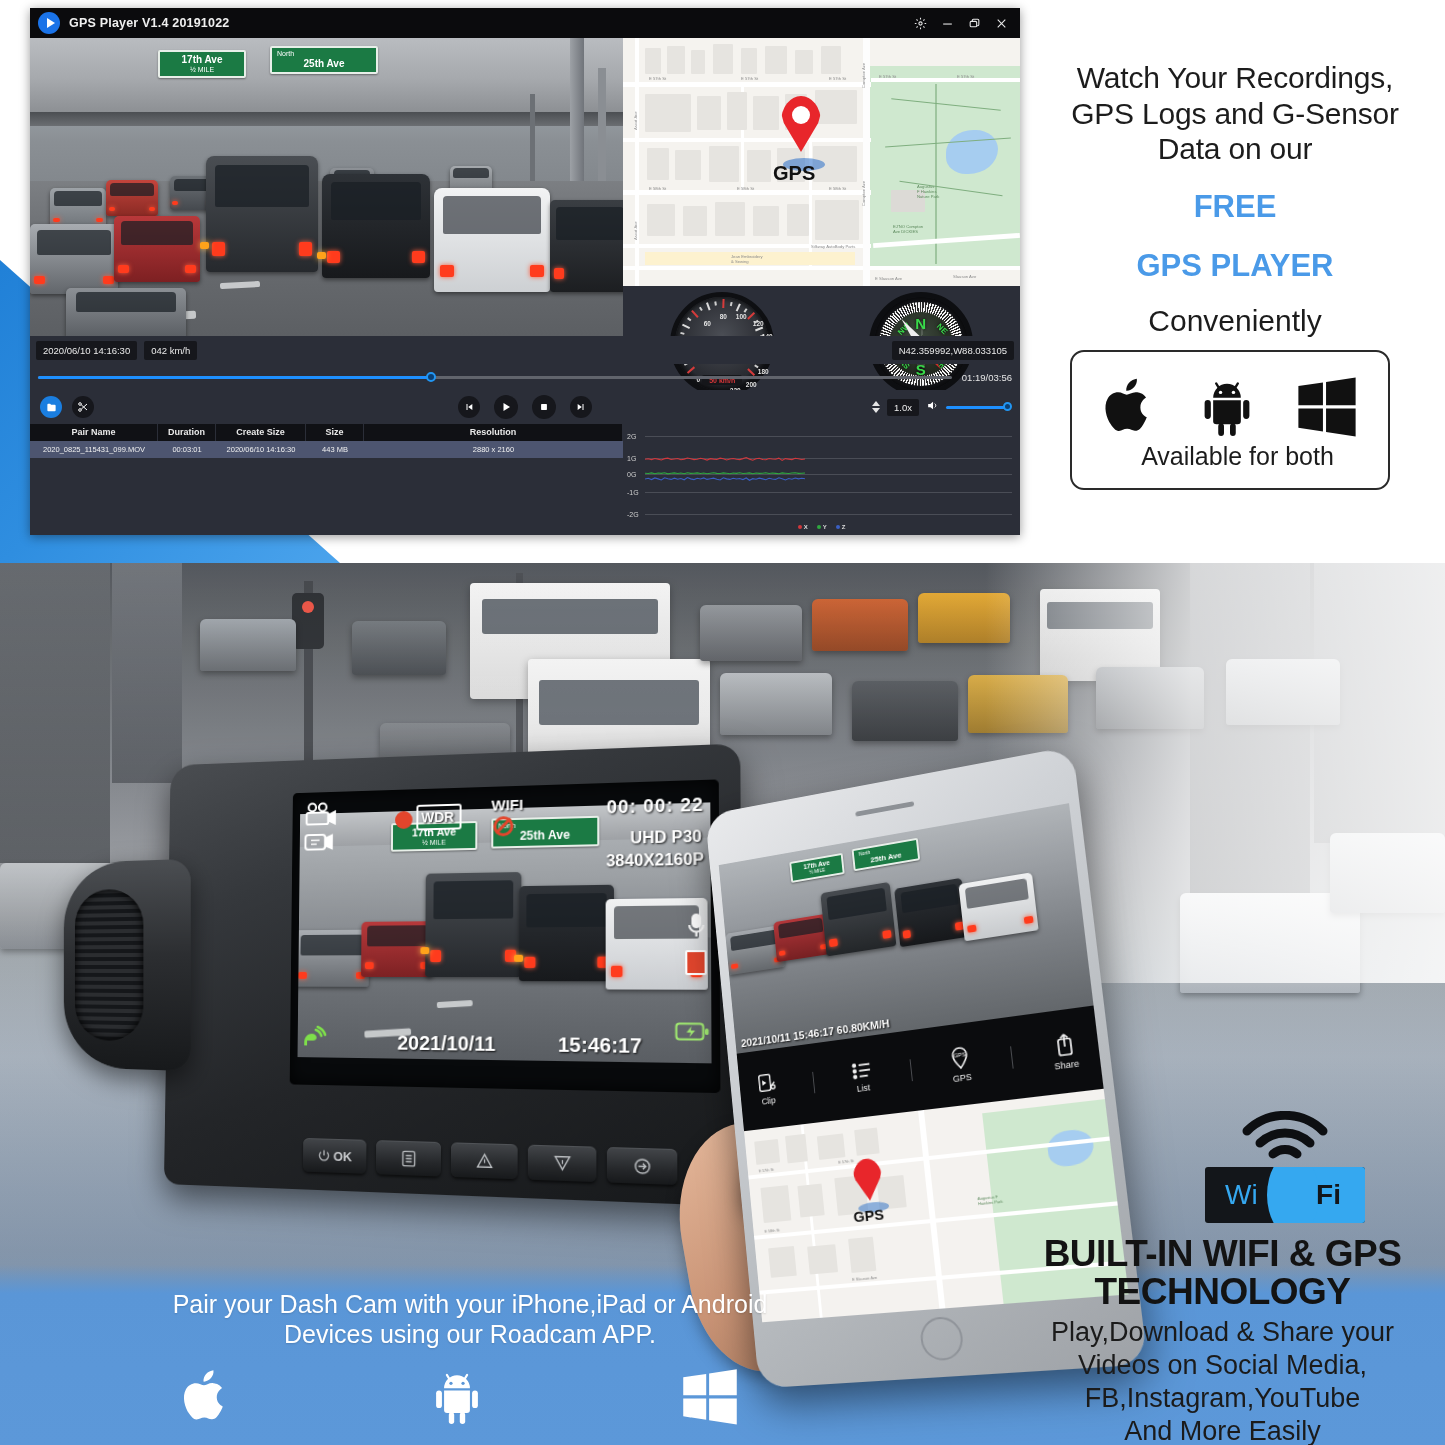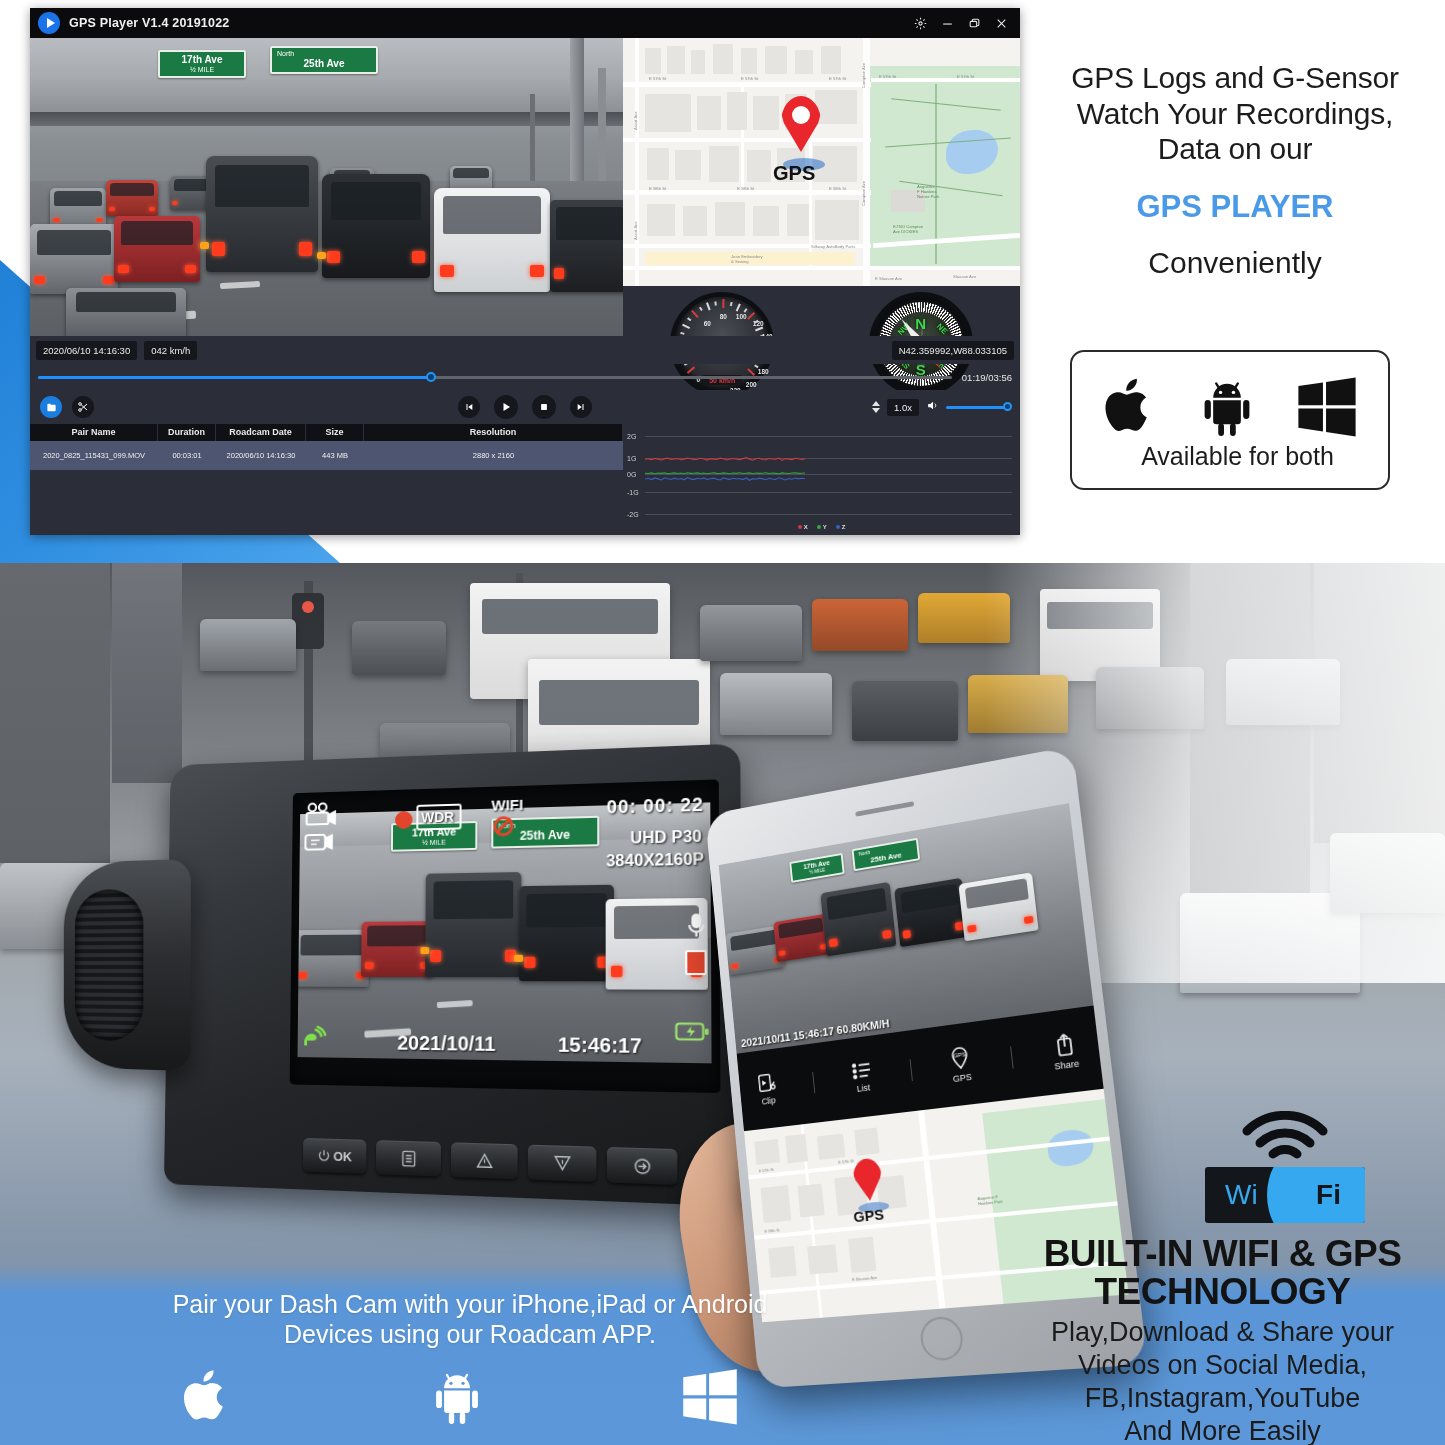--- a/index.html
+++ b/index.html
@@ -164,21 +164,21 @@
   .spinner i.dn { border-top: 5px solid #e6e6e6; }
   .rate { background: #16171c; color: #eee; font-size: 9.5px; padding: 3px 7px; border-radius: 2px; }
   .vol-track { width: 64px; height: 3px; background: #1e90ff; border-radius: 2px; position: relative; }
   .vol-knob { position: absolute; right: -2px; top: -3.5px; width: 9px; height: 9px; border-radius: 50%; background: #0b3f73; border: 2.5px solid #2196f3; }
 
   
   .table-area { position: relative; background: #2b2e38; }
   .tbl { width: 593px; }
   .tbl-head { display: flex; background: #101115; height: 17px; align-items: center; }
   .tbl-head div { color: #e9e9e9; font-size: 9px; font-weight: bold; text-align: center; border-right: 1px solid #2b2e38; line-height: 17px; }
-  .tbl-row { display: flex; background: #4d5570; height: 29px; align-items: center; }
+  .tbl-row { display: flex; background: #4d5570; height: 17px; align-items: center; }
   .tbl-row div { color: #f0f0f0; font-size: 7.5px; text-align: center; line-height: 15px; }
   .c-name { width: 128px; } .c-dur { width: 58px; } .c-date { width: 90px; }
   .c-size { width: 58px; } .c-res { width: 259px; }
 
   
   .gchart { position: absolute; right: 0; top: 0; width: 397px; height: 110px; background: #2b2e38; }
   .gline { position: absolute; left: 22px; right: 8px; height: 1px; background: #4a4d56; }
   .glabel { position: absolute; left: 4px; color: #cfcfcf; font-size: 7px; transform: translateY(-50%); }
   .gsvg { position: absolute; left: 22px; top: 0; }
   .glegend { position: absolute; left: 0; right: 0; bottom: 4px; display: flex; justify-content: center; gap: 9px; font-size: 6px; color: #dcdcdc; align-items: center; }
@@ -676,21 +676,21 @@
             <span class="vol-knob"></span>
           </div>
       </div>
     </div>
 
     <div class="table-area">
       <div class="tbl">
         <div class="tbl-head">
           <div class="c-name">Pair Name</div>
           <div class="c-dur">Duration</div>
-          <div class="c-date">Roadcam Date</div>
+          <div class="c-date">Create Size</div>
           <div class="c-size">Size</div>
           <div class="c-res">Resolution</div>
         </div>
         <div class="tbl-row">
           <div class="c-name">2020_0825_115431_099.MOV</div>
           <div class="c-dur">00:03:01</div>
           <div class="c-date">2020/06/10  14:16:30</div>
           <div class="c-size">443 MB</div>
           <div class="c-res">2880 x 2160</div>
         </div>
@@ -724,23 +724,24 @@
           <span>
               <i style="background:#3a5fc4"></i>
               <b>Z</b>
             </span>
         </div>
       </div>
     </div>
   </div>
 
   <div id="marketing-top">
+    <div class="mk-line">Watch Your Recordings,</div>
     <div class="mk-line">GPS Logs and G-Sensor</div>
-    <div class="mk-line">Watch Your Recordings,</div>
     <div class="mk-line">Data on our</div>
+    <div class="mk-free">FREE</div>
     <div class="mk-free">GPS PLAYER</div>
     <div class="mk-conv">Conveniently</div>
   </div>
 
   <div id="platform-box">
     <div class="plat-icons">
       <span>
         <svg width="58" height="66" viewBox="0 0 24 28" fill="#111">
           <path d="M16.4 14.6c0-2.8 2.3-4.1 2.4-4.2-1.3-1.9-3.3-2.2-4-2.2-1.7-.2-3.3 1-4.2 1-.8 0-2.2-1-3.6-1-1.9 0-3.6 1.1-4.5 2.7-1.9 3.3-.5 8.3 1.4 11 .9 1.3 2 2.8 3.4 2.7 1.4-.1 1.9-.9 3.5-.9 1.6 0 2.1.9 3.5.8 1.5 0 2.4-1.3 3.3-2.7 1-1.5 1.5-3 1.5-3.1-.1 0-2.7-1.1-2.7-4.1z"></path>
           <path d="M13.8 5.9c.8-.9 1.3-2.2 1.1-3.5-1.1.1-2.5.8-3.3 1.7-.7.8-1.3 2.1-1.2 3.4 1.2.1 2.5-.6 3.4-1.6z"></path>

